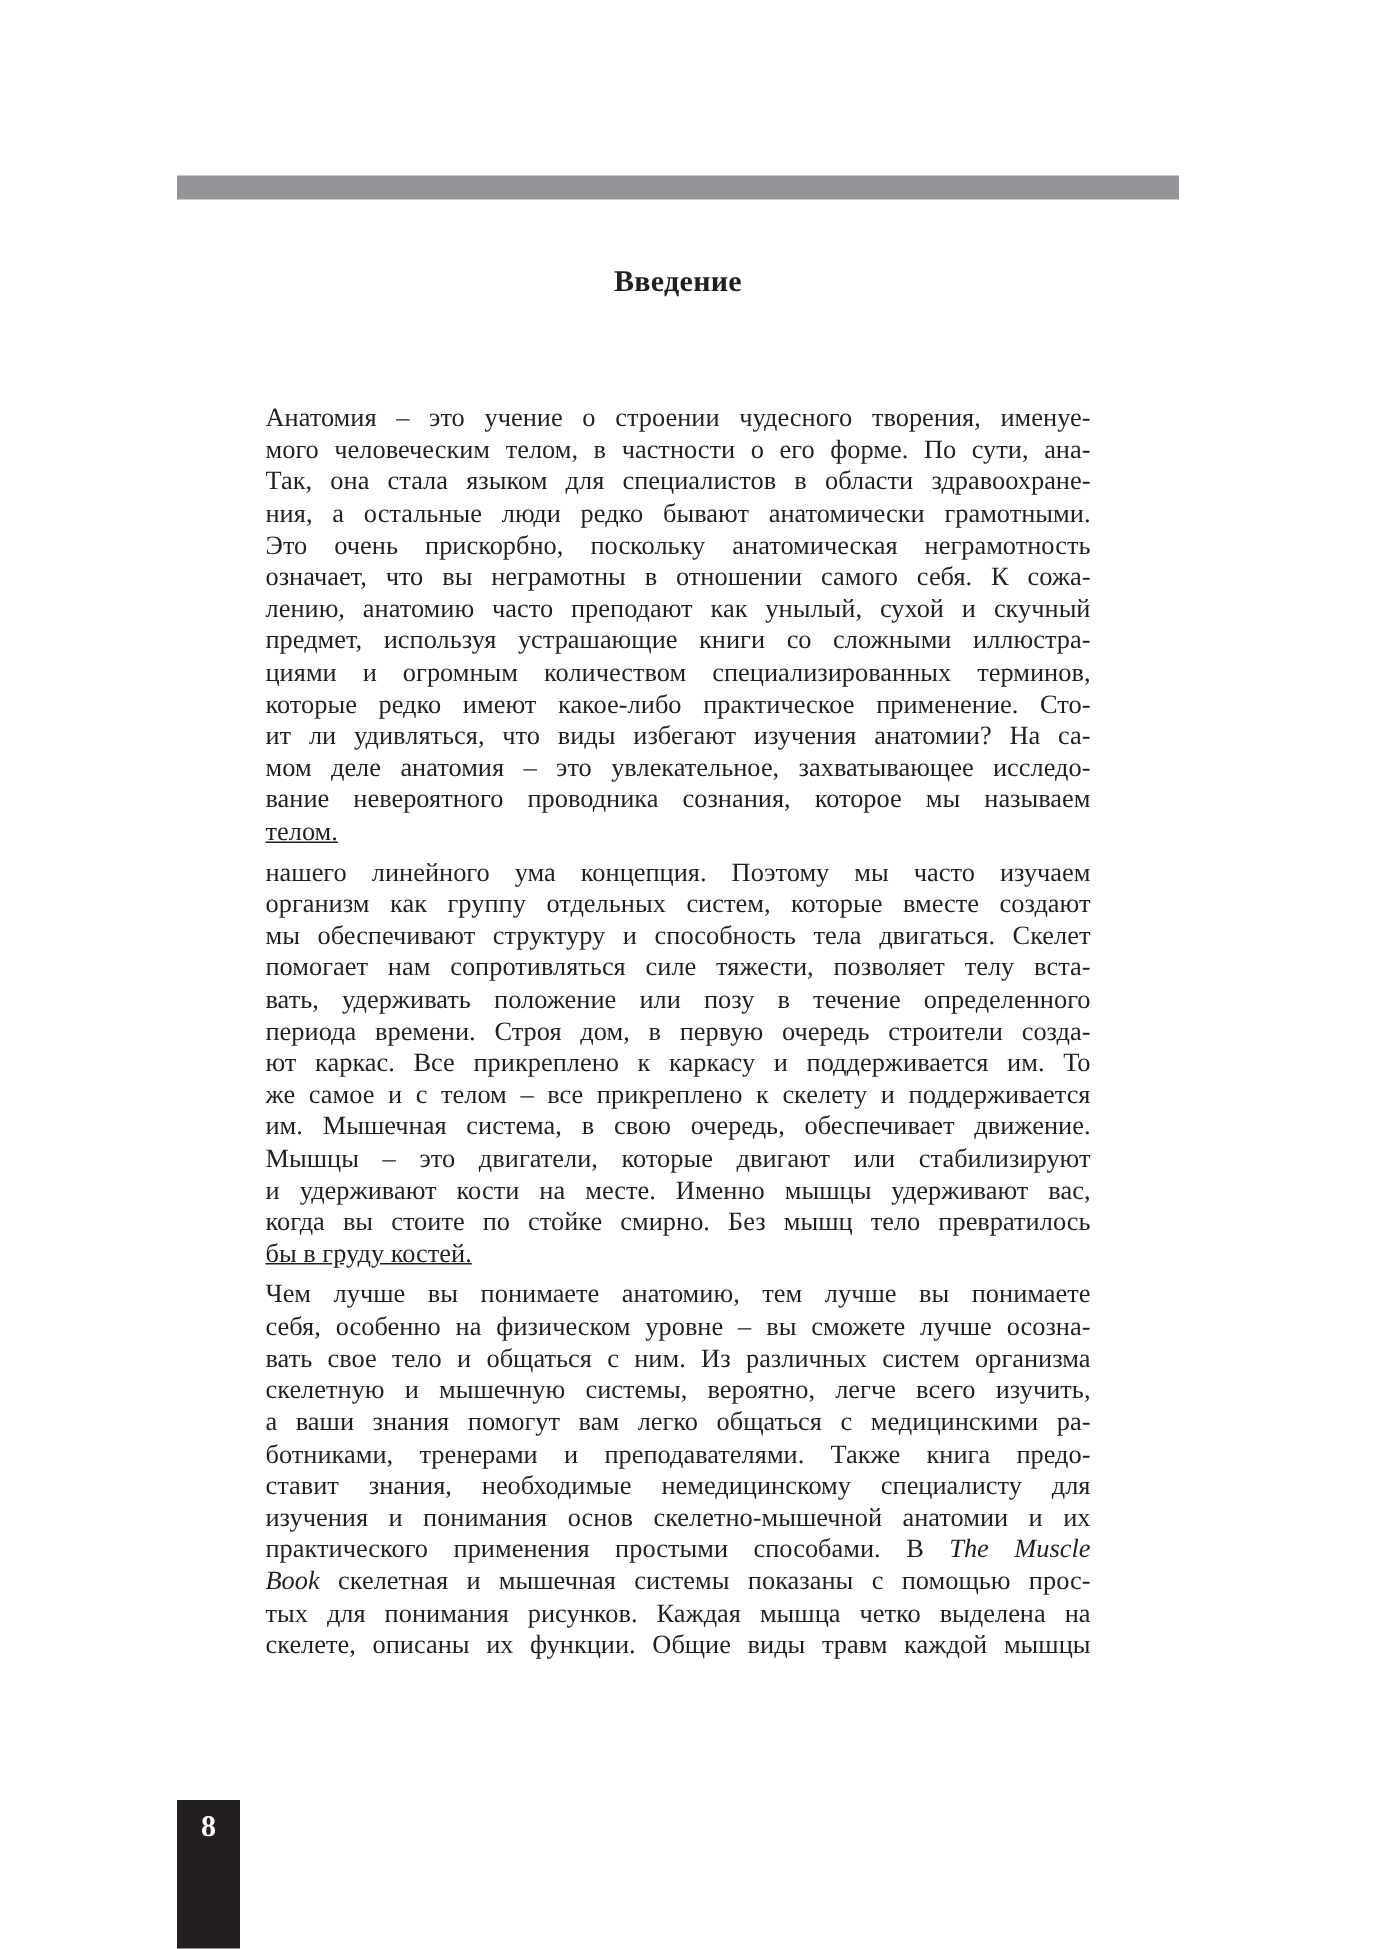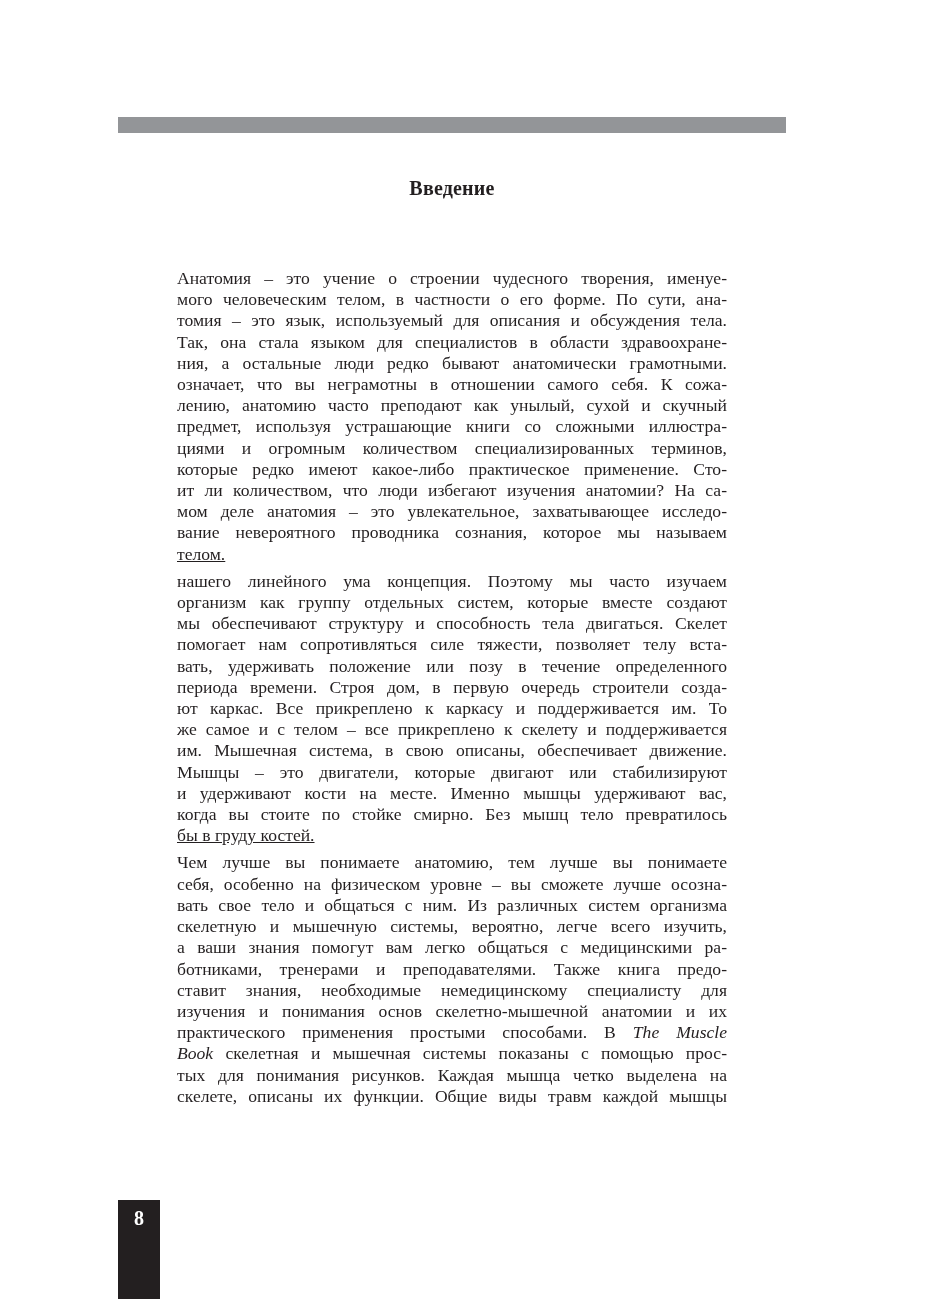--- a/index.html
+++ b/index.html
@@ -35,43 +35,43 @@
 </head>
 <body>
 
 <div class="top-bar"></div>
 <h1 class="title">Введение</h1>
 
 <div class="body-text">
   <p class="para" id="p1">
       <span class="line">Анатомия – это учение о строении чудесного творения, именуе-</span>
       <span class="line">мого человеческим телом, в частности о его форме. По сути, ана-</span>
-      <span class="line">томия – это язык, используемый для описания и обсуждения тела.</span>
       <span class="line">Так, она стала языком для специалистов в области здравоохране-</span>
       <span class="line">ния, а остальные люди редко бывают анатомически грамотными.</span>
+      <span class="line">Это очень прискорбно, поскольку анатомическая неграмотность</span>
       <span class="line">означает, что вы неграмотны в отношении самого себя. К сожа-</span>
       <span class="line">лению, анатомию часто преподают как унылый, сухой и скучный</span>
       <span class="line">предмет, используя устрашающие книги со сложными иллюстра-</span>
       <span class="line">циями и огромным количеством специализированных терминов,</span>
       <span class="line">которые редко имеют какое-либо практическое применение. Сто-</span>
-      <span class="line">ит ли количеством, что люди избегают изучения анатомии? На са-</span>
+      <span class="line">ит ли удивляться, что виды избегают изучения анатомии? На са-</span>
       <span class="line">мом деле анатомия – это увлекательное, захватывающее исследо-</span>
       <span class="line">вание невероятного проводника сознания, которое мы называем</span>
       <span class="line last">телом.</span>
     </p>
   <p class="para" id="p2">
       <span class="line">нашего линейного ума концепция. Поэтому мы часто изучаем</span>
       <span class="line">организм как группу отдельных систем, которые вместе создают</span>
       <span class="line">мы обеспечивают структуру и способность тела двигаться. Скелет</span>
       <span class="line">помогает нам сопротивляться силе тяжести, позволяет телу вста-</span>
       <span class="line">вать, удерживать положение или позу в течение определенного</span>
       <span class="line">периода времени. Строя дом, в первую очередь строители созда-</span>
       <span class="line">ют каркас. Все прикреплено к каркасу и поддерживается им. То</span>
       <span class="line">же самое и с телом – все прикреплено к скелету и поддерживается</span>
-      <span class="line">им. Мышечная система, в свою описаны, обеспечивает движение.</span>
+      <span class="line">им. Мышечная система, в свою очередь, обеспечивает движение.</span>
       <span class="line">Мышцы – это двигатели, которые двигают или стабилизируют</span>
       <span class="line">и удерживают кости на месте. Именно мышцы удерживают вас,</span>
       <span class="line">когда вы стоите по стойке смирно. Без мышц тело превратилось</span>
       <span class="line last">бы в груду костей.</span>
     </p>
   <p class="para" id="p3">
     <span class="line">Чем лучше вы понимаете анатомию, тем лучше вы понимаете</span>
     <span class="line">себя, особенно на физическом уровне – вы сможете лучше осозна-</span>
     <span class="line">вать свое тело и общаться с ним. Из различных систем организма</span>
     <span class="line">скелетную и мышечную системы, вероятно, легче всего изучить,</span>

